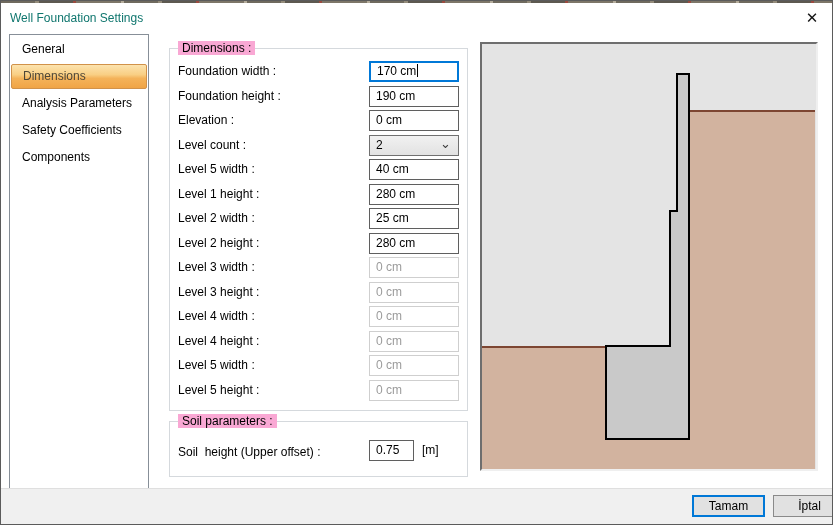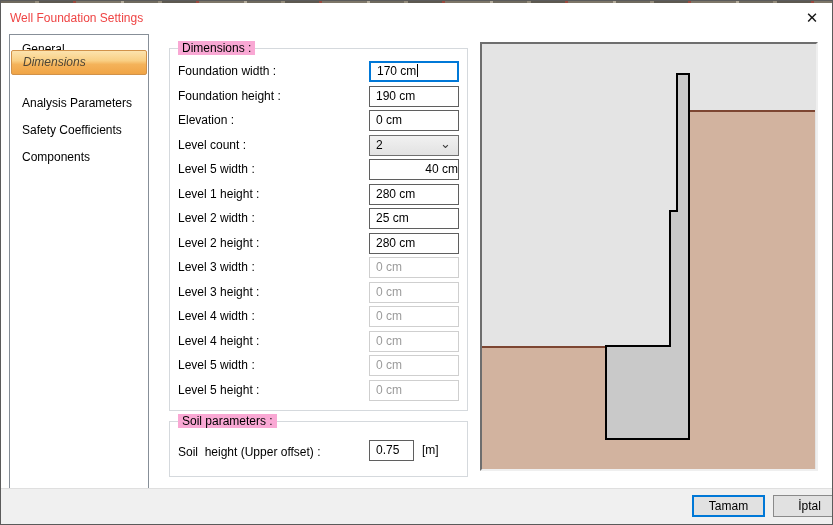--- a/index.html
+++ b/index.html
@@ -8,21 +8,21 @@
     background:#fff;border:1px solid #5b5b5b;overflow:hidden;
     font-family:"Liberation Sans",sans-serif;font-size:12px;color:#000;
   }
   .app-sliver{
     position:absolute;top:0;left:0;right:0;height:2px;
     background:repeating-linear-gradient(90deg,
       #6f6a5e 0 34px,#938b7a 34px 38px,#5d5950 38px 72px,
       #9b4a3f 72px 75px,#7d7668 75px 120px,#b3ab9a 120px 123px);
   }
   .titlebar{position:absolute;top:2px;left:0;right:0;height:30px;background:#fff;}
-  .title{position:absolute;left:9px;top:8px;font-size:12px;color:#ef4444;}
+  .title{position:absolute;left:9px;top:8px;font-size:12px;color:#0f766e;}
   .close-btn{
     position:absolute;right:5px;top:3px;width:30px;height:24px;
     text-align:center;line-height:24px;font-size:15px;color:#111;cursor:default;
   }
   
   .listbox{
     position:absolute;left:8px;top:33px;width:140px;height:455px;
     box-sizing:border-box;border:1px solid #878f98;background:#fff;
   }
   .lb-item{
@@ -85,39 +85,39 @@
 
   <div class="app-sliver"></div>
 
   <div class="titlebar">
     <span class="title">Well Foundation Settings</span>
     <span class="close-btn"><span>✕</span></span>
   </div>
 
   <div class="listbox" id="sidebar-list">
       <div class="lb-item" style="top: 2px;">General</div>
-      <div class="lb-item selected" style="top: 15px; font-style: italic;">Dimensions</div>
+      <div class="lb-item selected" style="top: 29px;">Dimensions</div>
       <div class="lb-item" style="top: 56px;">Analysis Parameters</div>
       <div class="lb-item" style="top: 110px;">Components</div>
       <div class="lb-item" style="top: 83px;">Safety Coefficients</div>
     </div>
 
   <div class="groupbox" id="group-dimensions">
     <span class="gb-title">Dimensions :</span>
     <div id="fields-container">
         <span class="flabel" style="top: 12px;">Foundation width :</span>
         <div class="tb focused" style="top: 12px;">170 cm<span class="caret"></span></div>
         <span class="flabel" style="top: 36.5px;">Foundation height :</span>
         <div class="tb" style="top: 36.5px;">190 cm</div>
         <span class="flabel" style="top: 61px;">Elevation :</span>
         <div class="tb" style="top: 61px;">0 cm</div>
         <span class="flabel" style="top: 85.5px;">Level count :</span>
         <div class="combo" style="top: 85.5px;"><span>2</span><span class="chev">⌄</span></div>
         <span class="flabel" style="top: 110px;">Level 5 width :</span>
-        <div class="tb" style="top: 110px; text-align: right;">40 cm</div>
+        <div class="tb" style="top: 110px;">40 cm</div>
         <span class="flabel" style="top: 134.5px;">Level 1 height :</span>
         <div class="tb" style="top: 134.5px;">280 cm</div>
         <span class="flabel" style="top: 159px;">Level 2 width :</span>
         <div class="tb" style="top: 159px;">25 cm</div>
         <span class="flabel" style="top: 183.5px;">Level 2 height :</span>
         <div class="tb" style="top: 183.5px;">280 cm</div>
         <span class="flabel" style="top: 208px;">Level 3 width :</span>
         <div class="tb disabled" style="top: 208px;">0 cm</div>
         <span class="flabel" style="top: 232.5px;">Level 3 height :</span>
         <div class="tb disabled" style="top: 232.5px;">0 cm</div>

